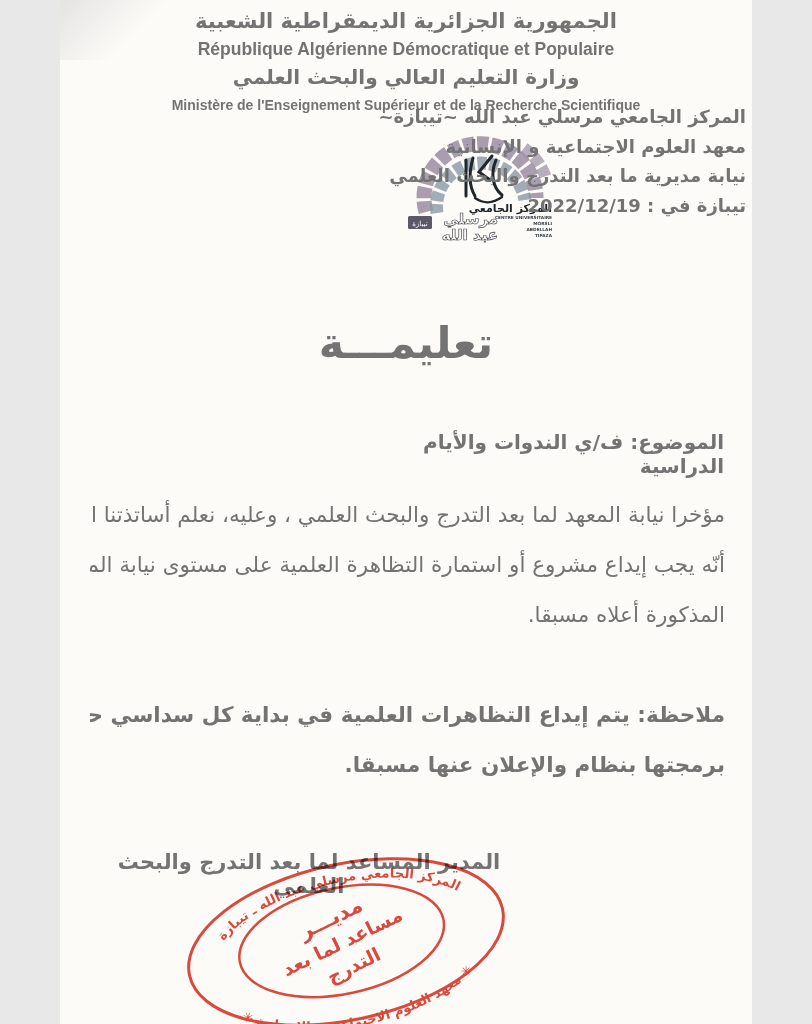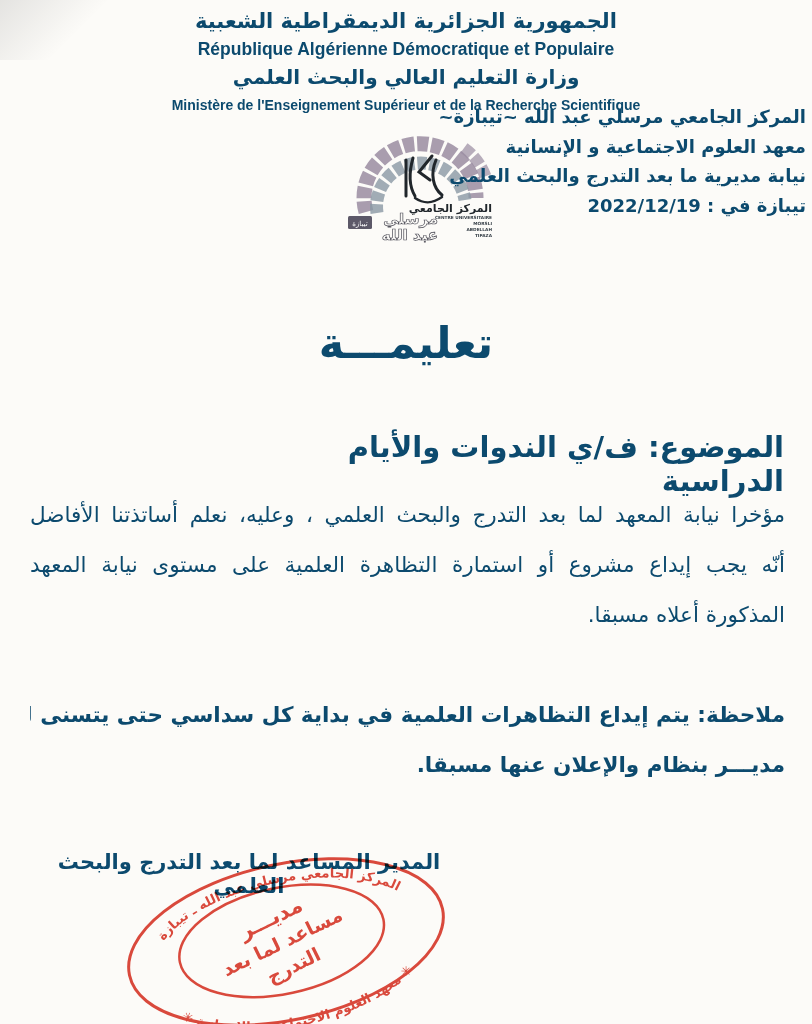--- a/index.html
+++ b/index.html
@@ -1,24 +1,24 @@
 <!DOCTYPE html>
 <html lang="ar"><head>
 <meta charset="utf-8">
 <style>
   html,body{margin:0;padding:0;}
   body{background:#e8e8e8;}
   .page{
     position:relative;
-    width:812px;height:1024px;
+    width:692px;height:1024px;
     margin:0 auto;
     background:#fcfbf8;
     overflow:hidden;
     font-family:"DejaVu Sans",sans-serif;
-    color:#0c4a6e;
+    color:#737373;
   }
   .page::before{ 
     content:"";position:absolute;left:0;top:0;width:140px;height:60px;
     background:linear-gradient(135deg,rgba(120,120,120,.18),rgba(120,120,120,0) 55%);
     pointer-events:none;
   }
   
   .doc-header{position:absolute;top:6px;left:0;width:100%;text-align:center;font-weight:bold;}
   .h1{font-size:21px;line-height:30px;direction:rtl;}
   .h2{font-size:17.5px;line-height:27px;font-family:"Liberation Sans",sans-serif;}
@@ -27,21 +27,21 @@
   
   .org-left{position:absolute;left:4px;top:114px;font-family:"Liberation Sans",sans-serif;
             font-weight:bold;font-size:17px;line-height:30px;}
   .org-right{position:absolute;right:6px;top:102px;direction:rtl;text-align:right;
              font-weight:bold;font-size:18px;line-height:29.5px;}
   .logo{position:absolute;left:346px;top:116px;width:152px;height:128px;}
   
   .title{position:absolute;top:318px;left:0;width:100%;text-align:center;
          font-size:43px;font-weight:bold;direction:rtl;}
   .subject{position:absolute;top:430px;right:28px;left:300px;direction:rtl;text-align:right;
-           font-size:29px;font-weight:bold;}
+           font-size:20px;font-weight:bold;}
   .body-block{position:absolute;top:490px;right:27px;left:30px;direction:rtl;font-size:21.5px;}
   .note-block{position:absolute;top:690px;right:27px;left:30px;direction:rtl;font-size:21.5px;font-weight:bold;}
   .jline{height:50px;line-height:50px;text-align:justify;text-align-last:justify;white-space:nowrap;overflow:hidden;}
   .rline{height:50px;line-height:50px;text-align:right;}
   .indent{padding-right:54px;}
   .signature{position:absolute;top:850px;left:56px;width:386px;text-align:center;direction:rtl;
              font-size:21px;font-weight:bold;}
   
   .stamp{position:absolute;left:112px;top:858px;width:348px;height:168px;
          transform:rotate(-12deg);opacity:.92;mix-blend-mode:multiply;}
@@ -112,21 +112,21 @@
   <div class="subject">الموضوع: ف/ي الندوات والأيام الدراسية</div>
 
   <div class="body-block">
     <div class="jline">مؤخرا نيابة المعهد لما بعد التدرج والبحث العلمي ، وعليه، نعلم أساتذتنا الأفاضل</div>
     <div class="jline">أنّه يجب إيداع مشروع أو استمارة التظاهرة العلمية على مستوى نيابة المعهد</div>
     <div class="rline">المذكورة أعلاه مسبقا.</div>
   </div>
 
   <div class="note-block">
     <div class="jline">ملاحظة: يتم إيداع التظاهرات العلمية في بداية كل سداسي حتى يتسنى لنا</div>
-    <div class="rline">مديـــر بنظام والإعلان عنها مسبقا.</div>
+    <div class="rline">برمجتها بنظام والإعلان عنها مسبقا.</div>
   </div>
 
   <div class="signature">المدير المساعد لما بعد التدرج والبحث العلمي</div>
 
   <div class="stamp">
     <svg viewBox="0 0 348 168" width="348" height="168">
       <defs>
         <path id="ring-top" d="M 40 106 A 138 66 0 1 1 308 106" fill="none"></path>
         <path id="ring-bottom" d="M 30 98 A 142 70 0 0 0 318 98" fill="none"></path>
       </defs>

